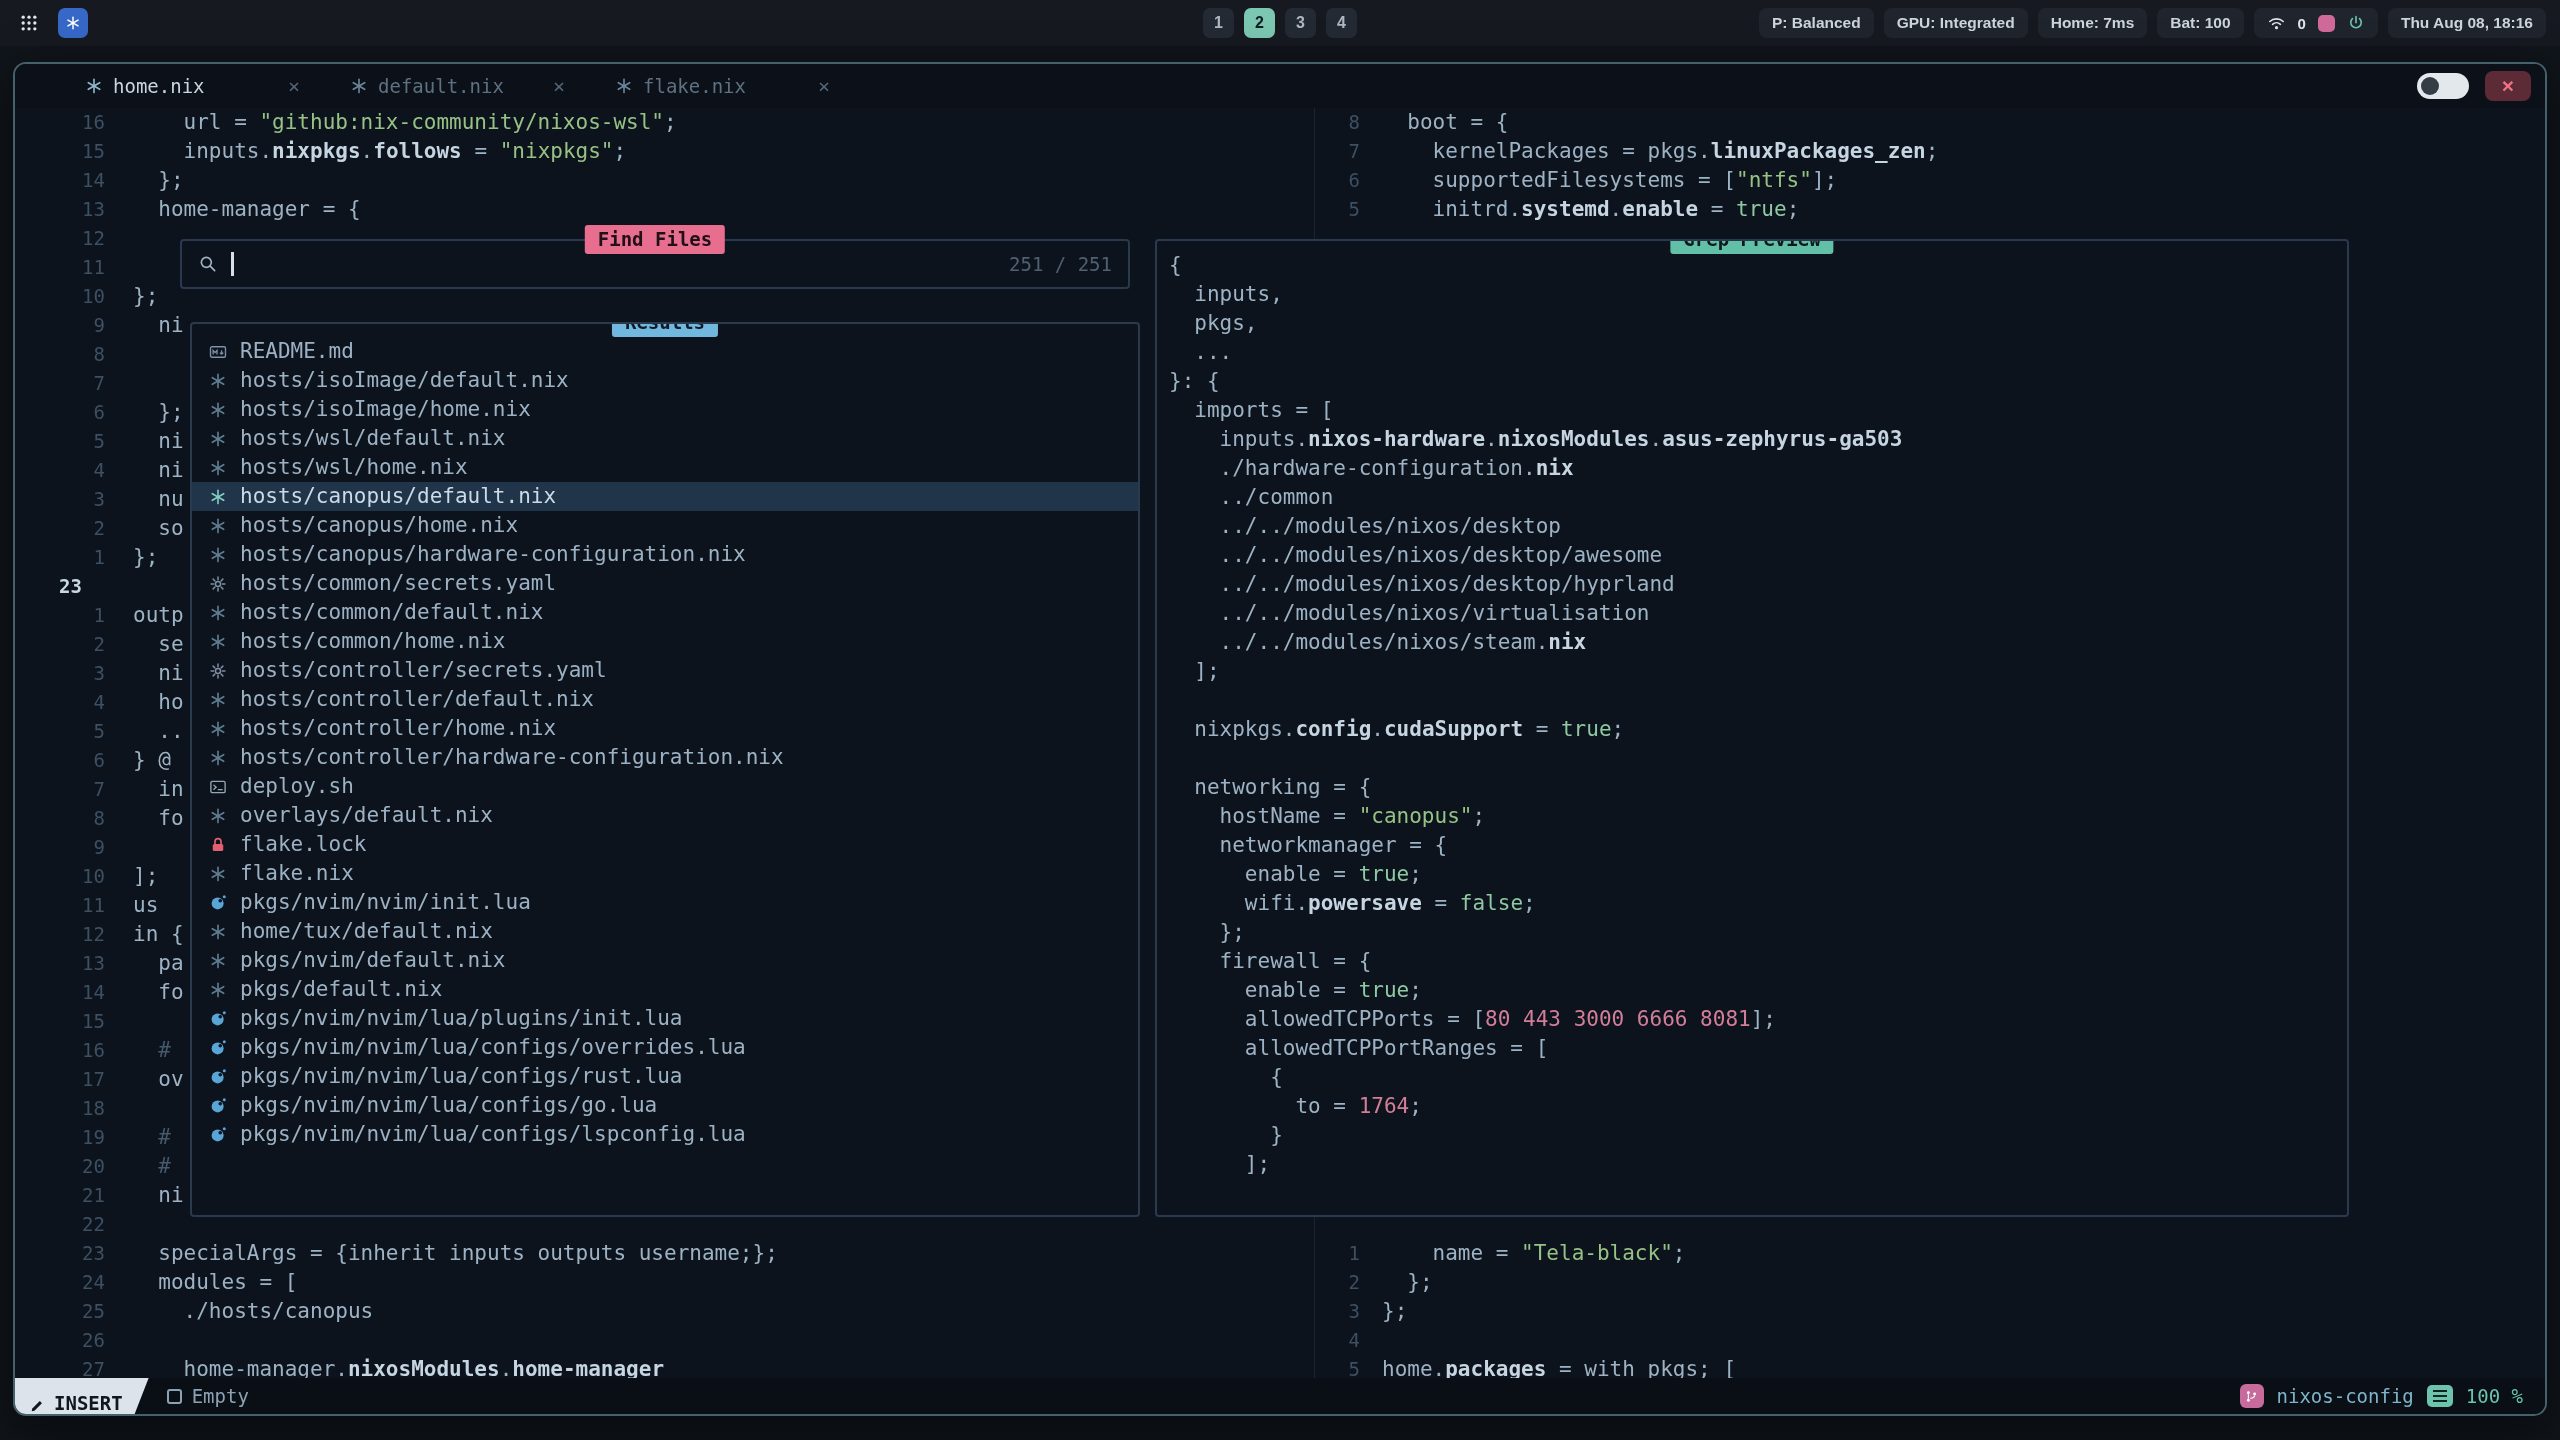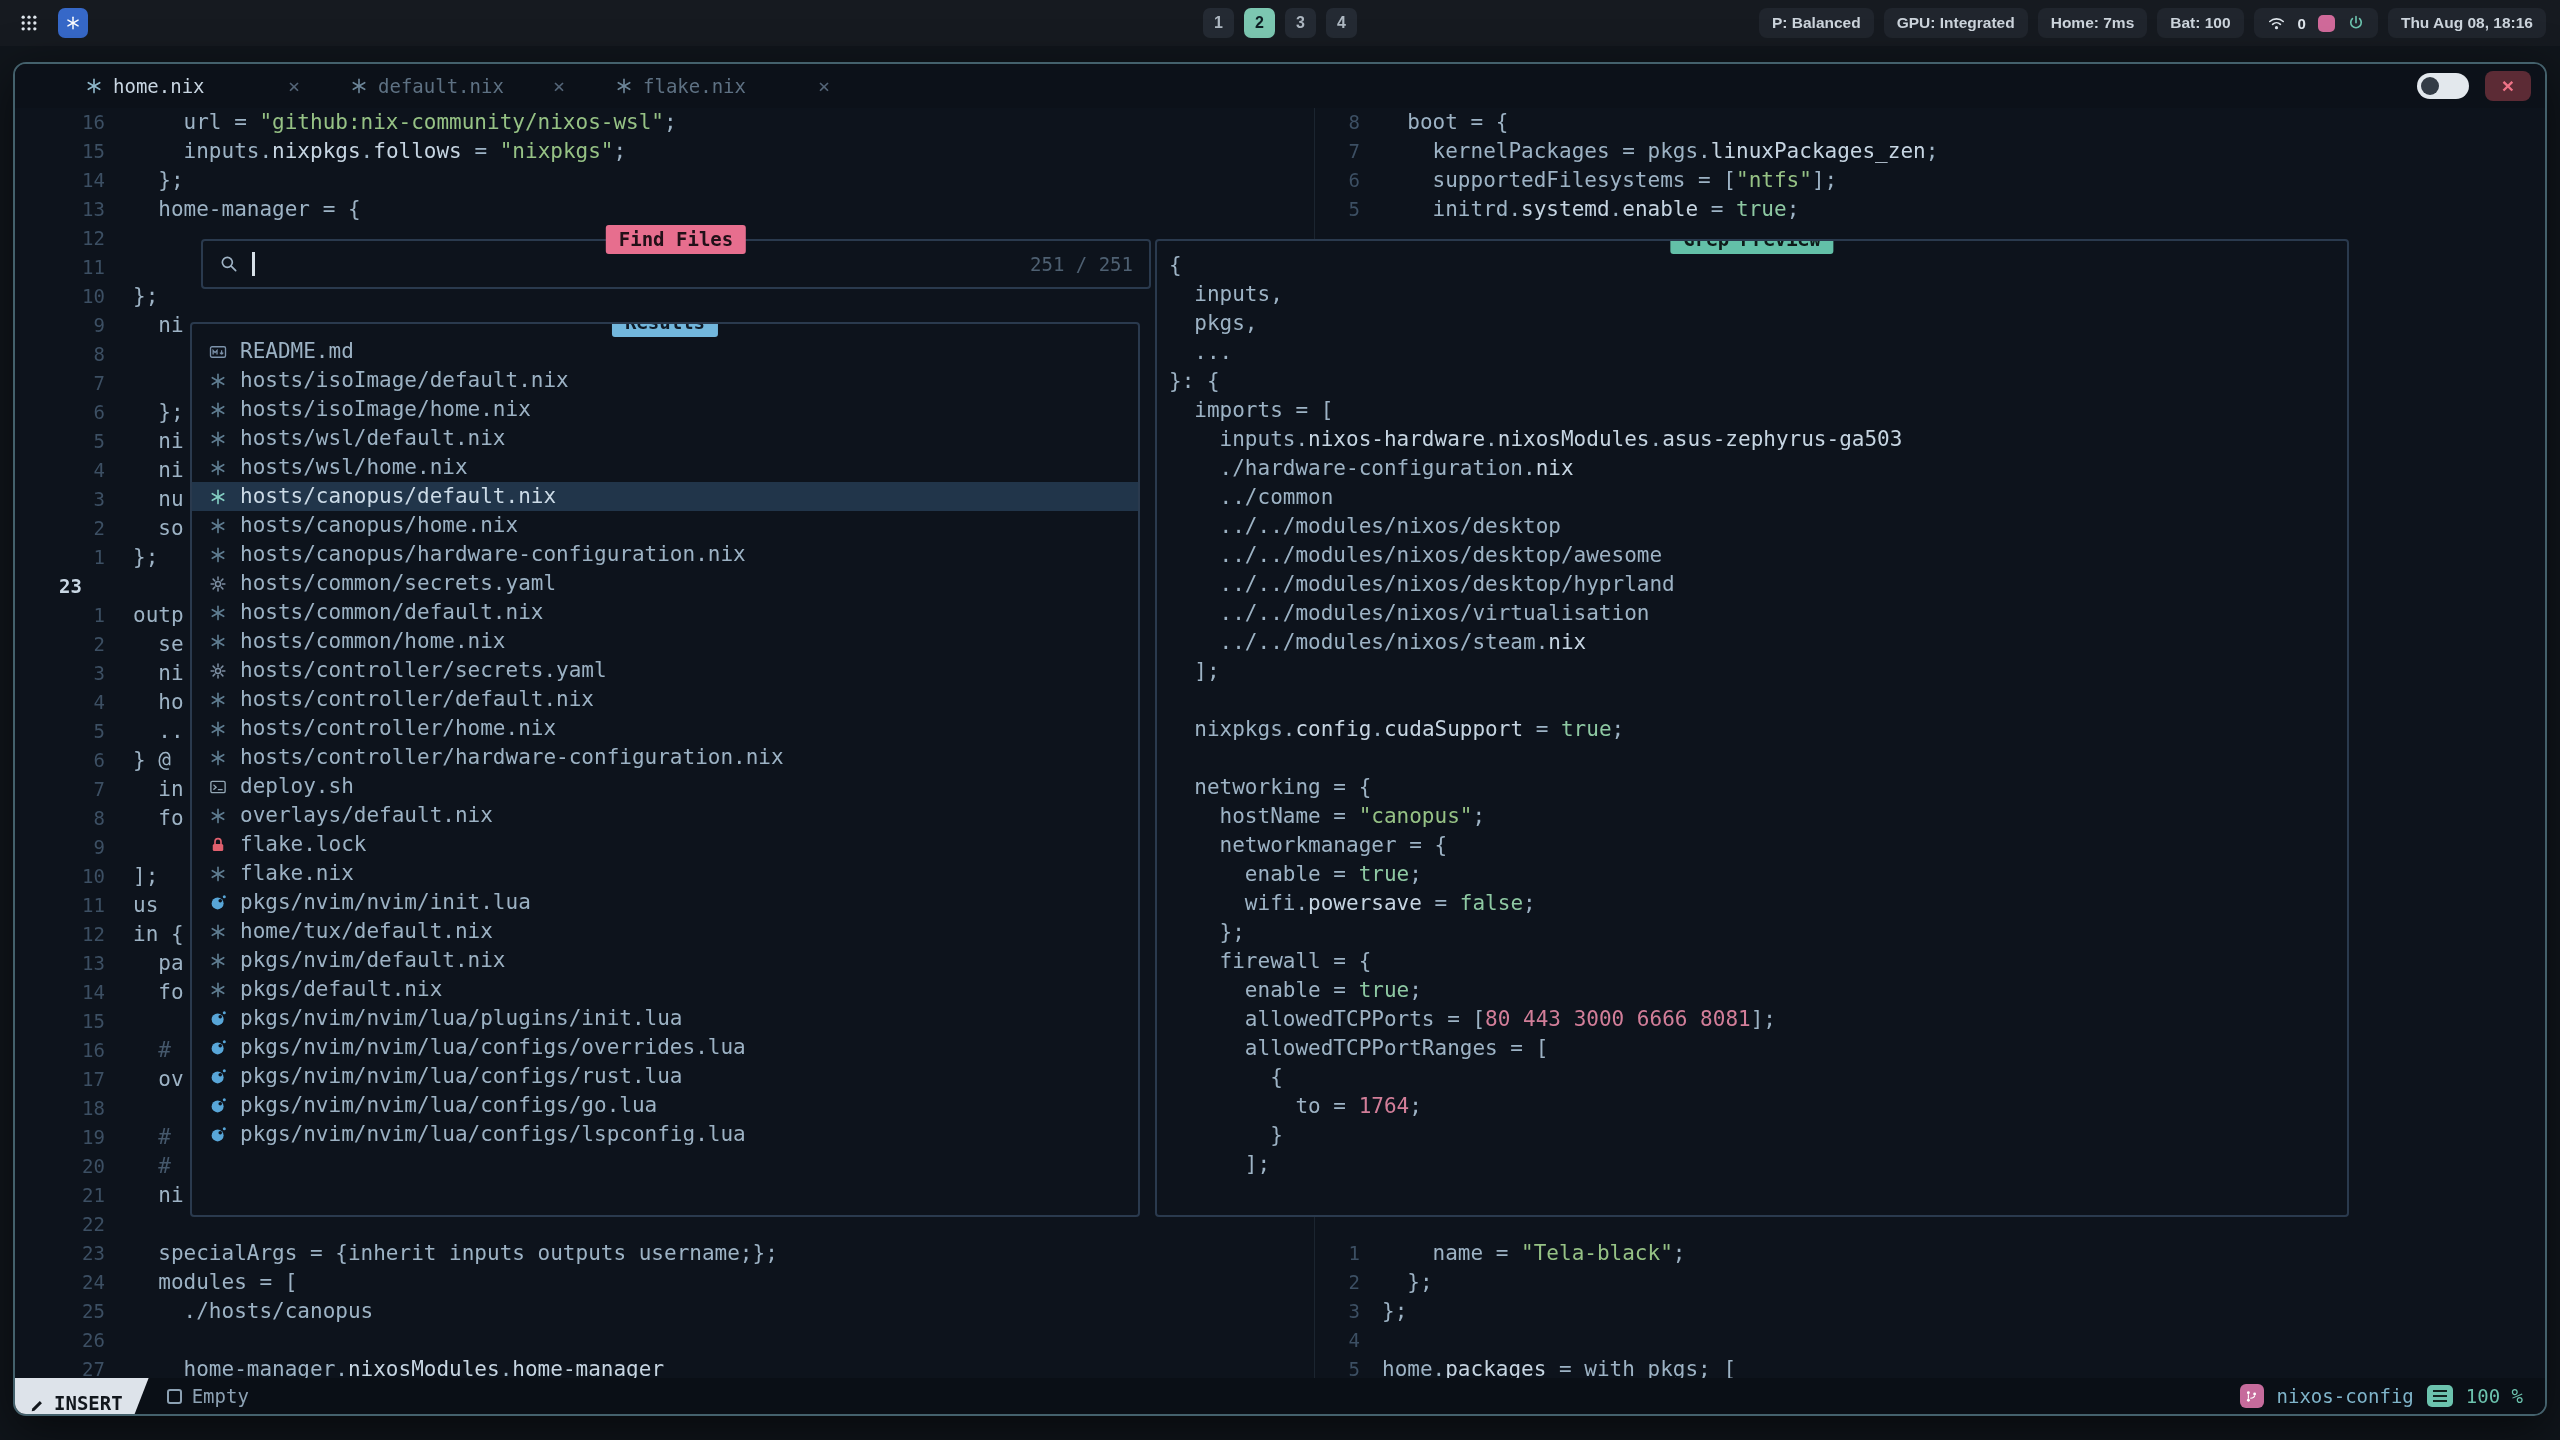--- a/index.html
+++ b/index.html
@@ -55,32 +55,32 @@
   .rows.right{left:1300px;right:0}
   .vsplit{position:absolute;left:1299px;top:0;bottom:0;width:1px;background:#1b2530}
   .crow{height:29px;display:flex;align-items:center}
   .gut{flex:none;width:118px;text-align:right;padding-right:28px;color:#3c4f63;font-size:19px}
   .rows.right .gut{width:67px;padding-right:22px}
   .crow.cur .gut{text-align:left;padding-left:44px;color:#c9d7e4;font-weight:bold}
   .ct{white-space:pre;color:#9db3c5}
   .tk-str{color:#96c285}
   .tk-num{color:#d27e99}
   .tk-bool{color:#8ec9a3}
-  .tk-prop{color:#c6d5e2;font-weight:400}
+  .tk-prop{color:#c6d5e2;font-weight:700}
   .tk-com{color:#45586c}
 
   
   .pbox{position:absolute;background:#0d131c;border:2px solid #2a3a4e;border-radius:4px;z-index:5}
   .badge{position:absolute;top:-16px;left:50%;transform:translateX(-50%);height:29px;padding:0 13px;
     display:flex;align-items:center;font-family:"DejaVu Sans Mono",monospace;font-size:19px;font-weight:bold;
     border-radius:3px;white-space:nowrap;z-index:6}
   .badge-pink{background:#e76e8e;color:#221018}
   .badge-blue{background:#72b7dd;color:#0f1a26}
   .badge-teal{background:#63c0a8;color:#0e1a18}
-  .prompt-box{left:186px;top:131px;width:950px;height:50px;display:flex;align-items:center;padding:0 16px}
+  .prompt-box{left:165px;top:131px;width:950px;height:50px;display:flex;align-items:center;padding:0 16px}
   .mag{color:#9fb3c5;display:flex}
   .mag svg{width:20px;height:20px}
   .caret{width:3px;height:24px;background:#d7e0e8;margin-left:13px;animation:blink 1.1s steps(1) infinite}
   @keyframes blink{50%{opacity:0}}
   .counter{margin-left:auto;color:#4e6072;font-size:19px}
   .results-box{left:175px;top:214px;width:950px;height:895px;overflow:hidden}
   .results{padding-top:13px}
   .res-row{height:29px;display:flex;align-items:center;gap:12px;padding-left:16px;color:#9cb2c4;font-size:21px}
   .res-row.sel{background:#21354a;color:#cbdae6}
   .ric{flex:none;width:20px;display:flex;justify-content:center;color:#5f7d91}

